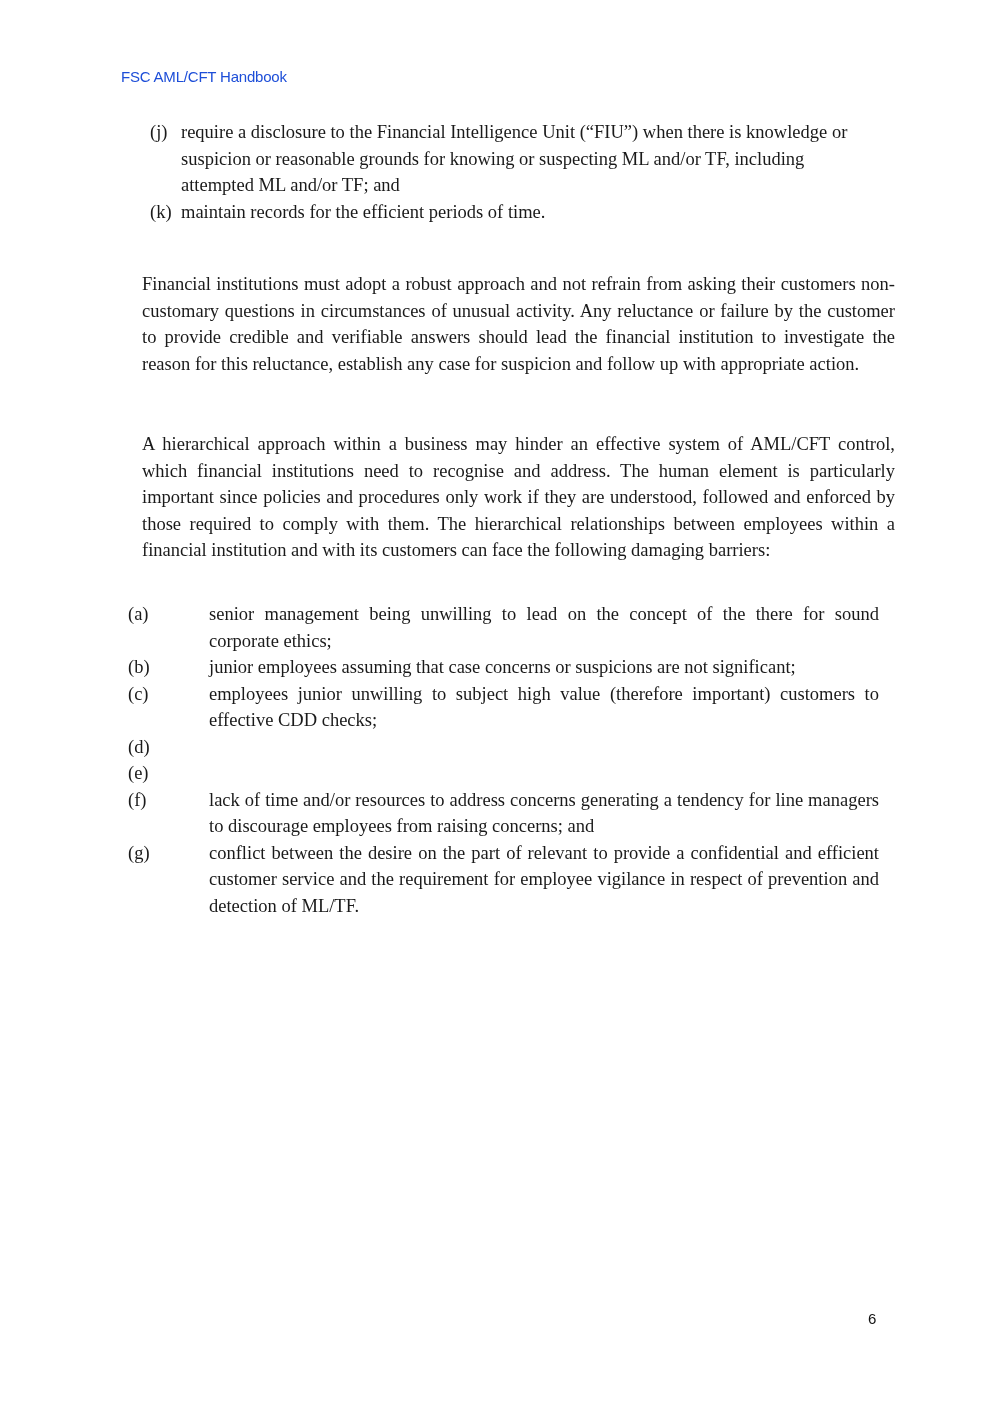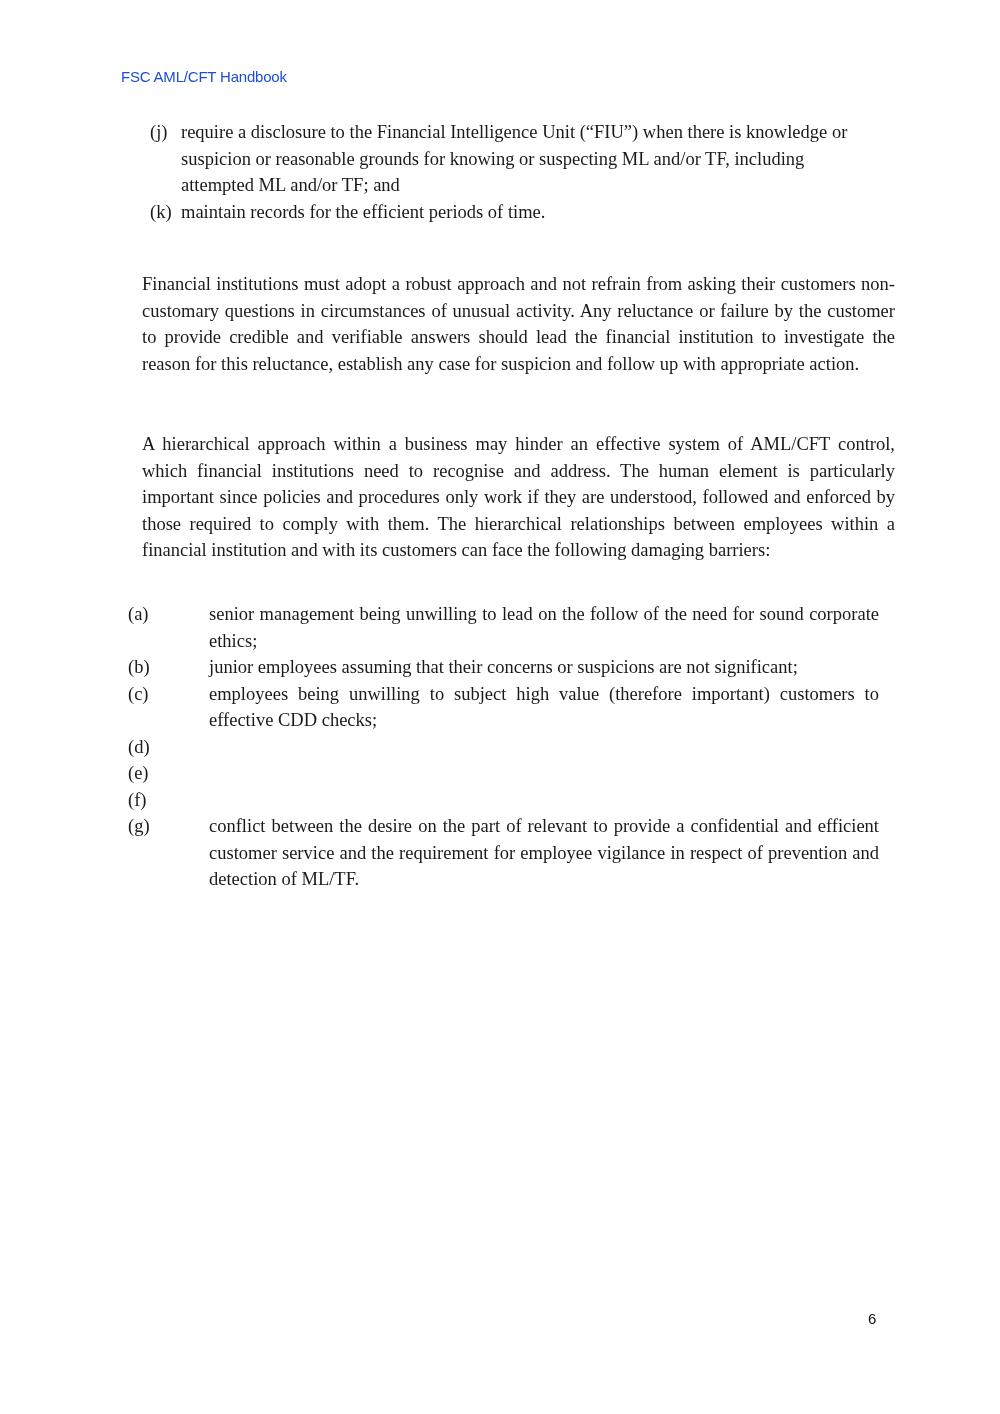--- a/index.html
+++ b/index.html
@@ -96,38 +96,39 @@
   </div>
 </div>
 
 <p class="para p1 body-text">Financial institutions must adopt a robust approach and not refrain from asking their customers non-customary questions in circumstances of unusual activity. Any reluctance or failure by the customer to provide credible and verifiable answers should lead the financial institution to investigate the reason for this reluctance, establish any case for suspicion and follow up with appropriate action.</p>
 
 <p class="para p2 body-text">A hierarchical approach within a business may hinder an effective system of AML/CFT control, which financial institutions need to recognise and address. The human element is particularly important since policies and procedures only work if they are understood, followed and enforced by those required to comply with them. The hierarchical relationships between employees within a financial institution and with its customers can face the following damaging barriers:</p>
 
 <div class="ol-bottom body-text">
   <div class="item">
     <span class="marker">(a)</span>
-    <span class="content">senior management being unwilling to lead on the follow of the need for sound corporate ethics;</span>
+    <span class="content">senior management being unwilling to lead on the concept of the there for sound corporate ethics;</span>
   </div>
   <div class="item">
     <span class="marker">(b)</span>
-    <span class="content">junior employees assuming that their concerns or suspicions are not significant;</span>
+    <span class="content">junior employees assuming that case concerns or suspicions are not significant;</span>
   </div>
   <div class="item">
     <span class="marker">(c)</span>
-    <span class="content">employees being unwilling to subject high value (therefore important) customers to effective CDD checks;</span>
+    <span class="content">employees junior unwilling to subject high value (therefore important) customers to effective CDD checks;</span>
   </div>
   <div class="item">
     <span class="marker">(d)</span>
   </div>
   <div class="item">
     <span class="marker">(e)</span>
   </div>
   <div class="item">
     <span class="marker">(f)</span>
+    <span class="content">lack of time and/or resources to address concerns generating a tendency for line managers to discourage employees from raising concerns; and</span>
   </div>
   <div class="item">
     <span class="marker">(g)</span>
     <span class="content">conflict between the desire on the part of relevant to provide a confidential and efficient customer service and the requirement for employee vigilance in respect of prevention and detection of ML/TF.</span>
   </div>
 </div>
 
 <div class="page-number">6</div>
 
 </body></html>

